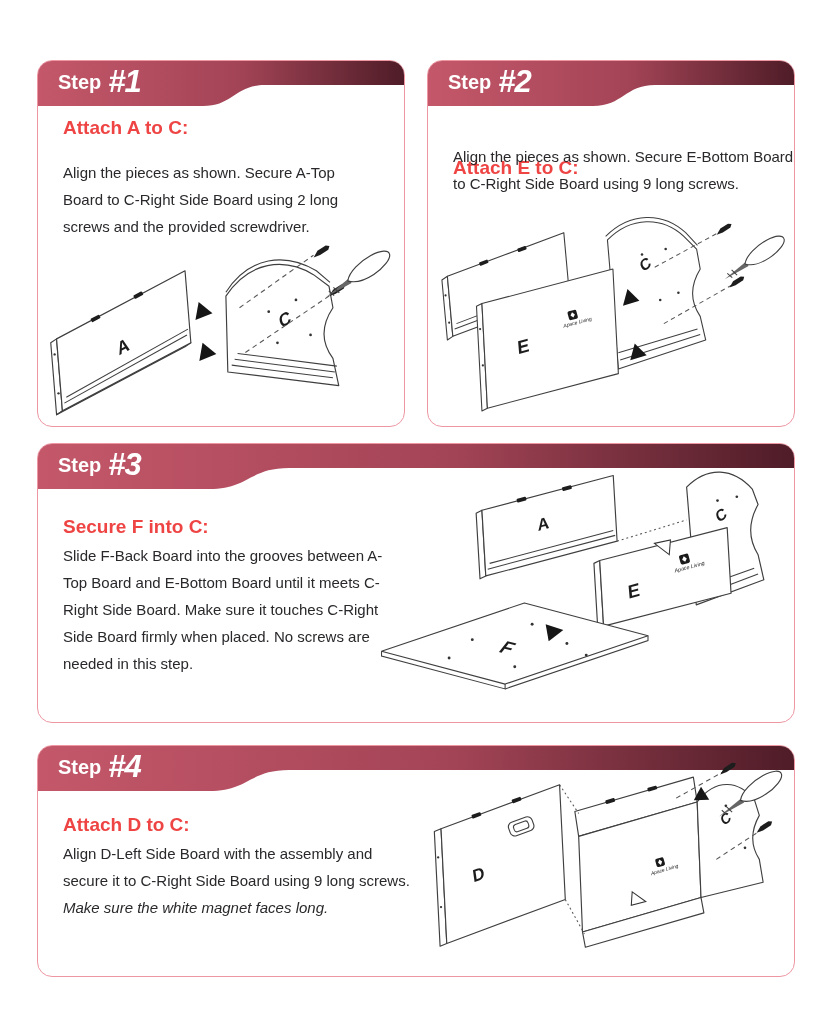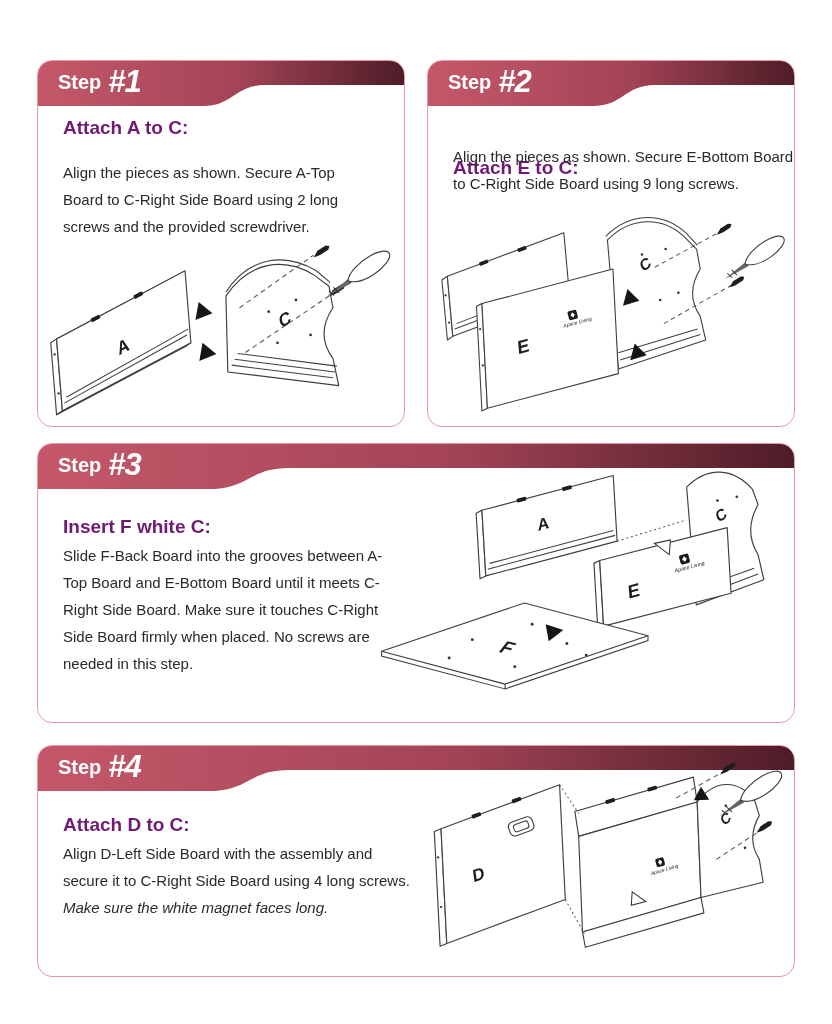--- a/index.html
+++ b/index.html
@@ -20,21 +20,21 @@
   .banner{position:absolute;left:-1px;top:-1px;right:-1px;height:46px;}
   .banner svg{display:block;width:100%;height:46px;}
   .banner-text{
     position:absolute;left:21px;top:1px;display:flex;align-items:flex-start;gap:7px;
     color:#fff;height:42px;
   }
   .step-word{font-size:20px;font-weight:bold;line-height:42px;}
   .step-num{font-size:31px;font-weight:bold;font-style:italic;letter-spacing:-1px;line-height:42px;}
   .heading{
     position:absolute;left:25px;margin:0;
-    font-size:19px;font-weight:bold;color:#701a75;
+    font-size:19px;font-weight:bold;color:#ef4444;
   }
   .copy{
     position:absolute;left:25px;margin:0;
     font-size:15px;line-height:27px;color:#2a282b;
   }
   .bi{font-style:italic;font-weight:normal;}
   .illus{position:absolute;}
   svg text{font-family:"Liberation Sans","DejaVu Sans",sans-serif;}
   .lbl{font-weight:bold;fill:#1c1c1c;}
   .art{stroke:#3f3f3f;stroke-width:1.2;stroke-linejoin:round;fill:#fff;}
@@ -210,21 +210,21 @@
             <stop offset="1" stop-color="#4e1c27"></stop>
       </linearGradient>
         </defs>
       <path d="M0,46 L0,11 Q0,0 11,0 L747,0 Q758,0 758,11 L758,25 L252,25 C212,25 212,46 172,46 Z" fill="url(#g3)"></path>
     </svg>
     <div class="banner-text">
       <span class="step-word">Step</span>
       <span class="step-num">#3</span>
     </div>
   </div>
-  <h2 class="heading" style="top:72px;">Insert F white C:</h2>
+  <h2 class="heading" style="top:72px;">Secure F into C:</h2>
   <p class="copy" style="top:98px;width:335px;"><span>Slide F-Back Board into the grooves between A-Top Board and E-Bottom Board until it meets C-Right Side Board. Make sure it touches C-Right Side Board firmly when placed. No screws are needed in this step.</span></p>
   <svg class="illus" style="left:330px;top:18px;width:420px;" viewBox="0 0 435 255">
 
     <g>
       <path class="art" d="M330,26 C352,4 378,6 398,28 L404,44 C394,62 394,80 404,96 L410,122 L340,148 Z"></path>
       <path class="line" d="M346,138 L404,116"></path>
         <path class="line" d="M344,130 L400,110"></path>
       <circle cx="362" cy="40" r="1.4" fill="#333"></circle>
         <circle cx="382" cy="36" r="1.4" fill="#333"></circle>
       <text class="lbl" font-size="16" text-anchor="middle" transform="translate(368,60) rotate(-35) skewX(-10)">C</text>
@@ -291,21 +291,21 @@
       </linearGradient>
         </defs>
       <path d="M0,46 L0,11 Q0,0 11,0 L747,0 Q758,0 758,11 L758,25 L252,25 C212,25 212,46 172,46 Z" fill="url(#g4)"></path>
     </svg>
     <div class="banner-text">
       <span class="step-word">Step</span>
       <span class="step-num">#4</span>
     </div>
   </div>
   <h2 class="heading" style="top:68px;">Attach D to C:</h2>
-  <p class="copy" style="top:94px;width:355px;"><span>Align D-Left Side Board with the assembly and secure it to C-Right Side Board using 4 long screws.</span><em class="bi"> Make sure the white magnet faces </em><em class="bi">long.</em></p>
+  <p class="copy" style="top:94px;width:355px;"><span>Align D-Left Side Board with the assembly and secure it to C-Right Side Board using 9 long screws.</span><em class="bi"> Make sure the white magnet faces </em><em class="bi">long.</em></p>
   <svg class="illus" style="left:382px;top:12px;width:368px;" viewBox="0 0 385 215">
 
     <g>
       <path class="art" d="M162,56 L286,20 L290,46 L166,82 Z"></path>
       <g transform="translate(199,45) rotate(-16)">
           <rect x="-5" y="-2" width="10" height="4" rx="1" fill="#1d1d1d"></rect>
         </g>
       <g transform="translate(243,32) rotate(-16)">
           <rect x="-5" y="-2" width="10" height="4" rx="1" fill="#1d1d1d"></rect>
         </g>

